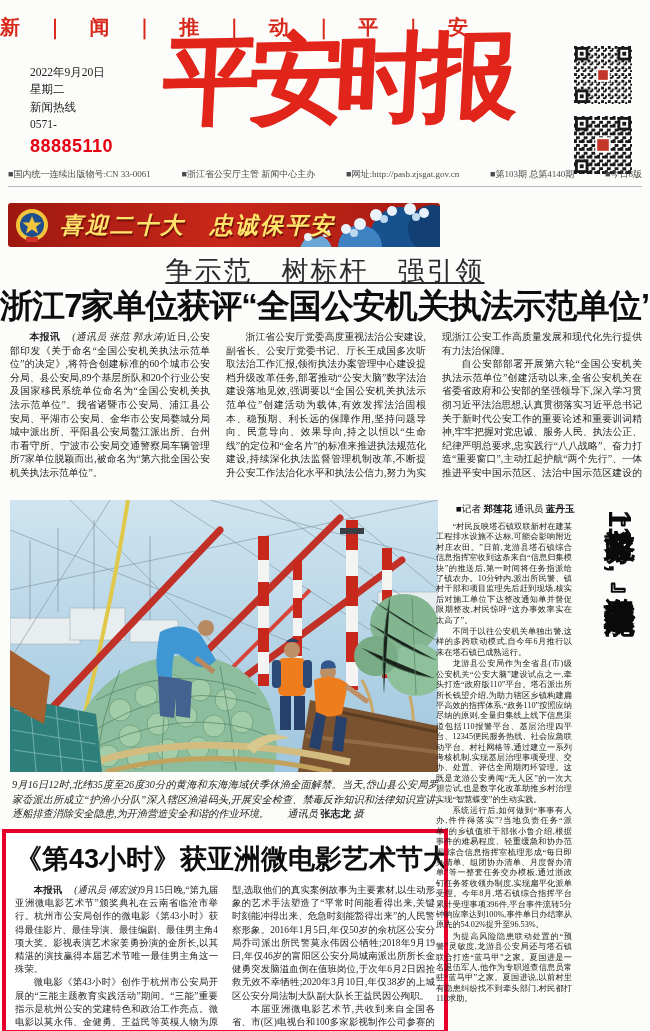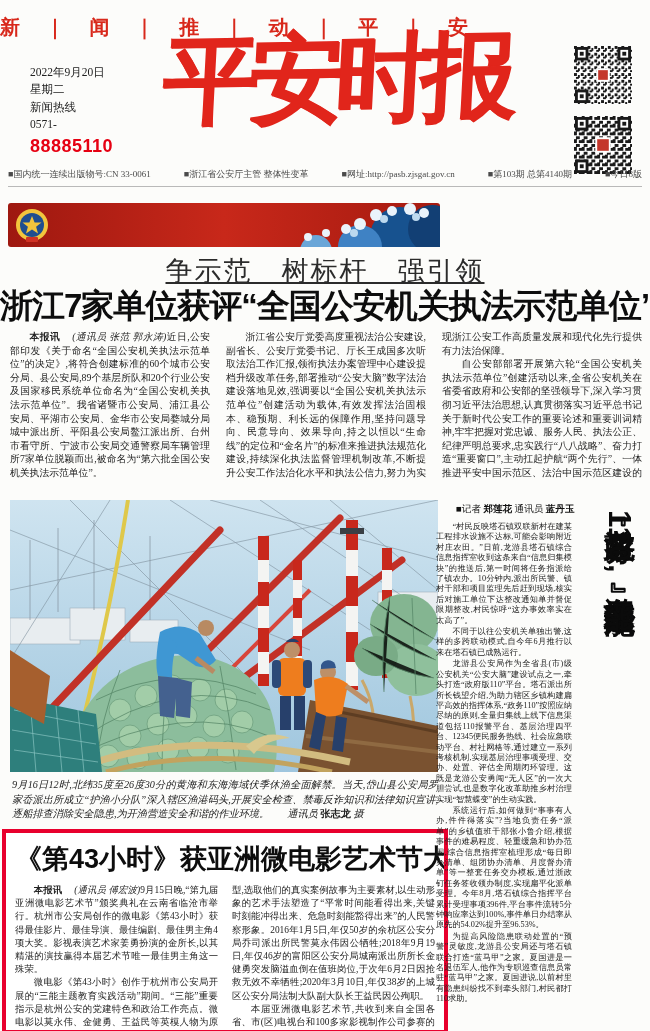--- a/index.html
+++ b/index.html
@@ -143,21 +143,21 @@
             <rect x="50" y="6" width="4" height="4"></rect>
             <rect x="6" y="50" width="4" height="4"></rect>
           </g>
         <rect x="22" y="22" width="16" height="16" fill="#fff"></rect>
           <rect x="24" y="24" width="12" height="12" fill="#c4372b"></rect>
       </svg>
     </div>
 
     <div class="info-bar">
       <span>■国内统一连续出版物号:CN 33-0061</span>
-      <span>■浙江省公安厅主管  整体性变革</span>
+      <span>■浙江省公安厅主管  新闻中心主办</span>
       <span>■网址:http://pasb.zjsgat.gov.cn</span>
       <span>■第103期 总第4140期</span>
       <span>■今日8版</span>
     </div>
     <div class="mast-rule"></div>
   </div>
 
   <div class="banner">
     <svg viewBox="0 0 432 44" preserveAspectRatio="none">
       <defs>
@@ -191,20 +191,21 @@
         </g>
       </g>
 
       <g>
         <circle cx="24" cy="22" r="16" fill="#f2c53d"></circle>
         <circle cx="24" cy="22" r="12" fill="#1f4e8f"></circle>
         <polygon points="24,13 26.6,19.4 33.5,19.6 28.1,23.8 30,30.4 24,26.5 18,30.4 19.9,23.8 14.5,19.6 21.4,19.4" fill="#f2c53d"></polygon>
         <rect x="18" y="34" width="12" height="5" rx="1" fill="#d03224"></rect>
       </g>
     </svg>
+    <span class="banner-text">喜迎二十大　忠诚保平安</span>
   </div>
 
   <div>
     <div class="kicker">争示范　树标杆　强引领</div>
     <div class="headline">浙江7家单位获评“全国公安机关执法示范单位”</div>
     <div class="lead-cols">
       <p class="para"><b class="intro-label">本报讯</b><span class="byline-inline">(通讯员 张范 郭永涛)</span><span>近日,公安部印发《关于命名“全国公安机关执法示范单位”的决定》,将符合创建标准的60个城市公安分局、县公安局,89个基层所队和20个行业公安及国家移民系统单位命名为“全国公安机关执法示范单位”。我省诸暨市公安局、浦江县公安局、平湖市公安局、金华市公安局婺城分局城中派出所、平阳县公安局鳌江派出所、台州市看守所、宁波市公安局交通警察局车辆管理所7家单位脱颖而出,被命名为“第六批全国公安机关执法示范单位”。</span></p>
       <p class="para">浙江省公安厅党委高度重视法治公安建设,副省长、公安厅党委书记、厅长王成国多次听取法治工作汇报,领衔执法办案管理中心建设提档升级改革任务,部署推动“公安大脑”数字法治建设落地见效,强调要以“全国公安机关执法示范单位”创建活动为载体,有效发挥法治固根本、稳预期、利长远的保障作用,坚持问题导向、民意导向、效果导向,持之以恒以“生命线”的定位和“金名片”的标准来推进执法规范化建设,持续深化执法监督管理机制改革,不断提升公安工作法治化水平和执法公信力,努力为实现浙江公安工作高质量发展和现代化先行提供有力法治保障。</p>
       <p class="para">自公安部部署开展第六轮“全国公安机关执法示范单位”创建活动以来,全省公安机关在省委省政府和公安部的坚强领导下,深入学习贯彻习近平法治思想,认真贯彻落实习近平总书记关于新时代公安工作的重要论述和重要训词精神,牢牢把握对党忠诚、服务人民、执法公正、纪律严明总要求,忠实践行“八八战略”、奋力打造“重要窗口”,主动扛起护航“两个先行”、一体推进平安中国示范区、法治中国示范区建设的使命担当,深化巩固党史学习教育和公安队伍教育整顿成果,紧扣严格规范公正文明执法主题主线,始终坚持把执法规范化建设置于公安工作基础性、全局性地位来抓,牢牢把握数字化改革特别是“公安大脑”建设的重大战略契机,坚持技术、机制、体制“三轮驱动”,推动执法工作系统性重塑、整体性变革,积极回应人民群众对公安工作的新要求新期待,制度成果、理论成果日臻完善,先发优势、领跑态势日益凸显,数字办案、智能辅助、精密监管水平实现新飞跃,执法规范化建设影响力、公信力和美誉度稳步提升。</p>
     </div>

